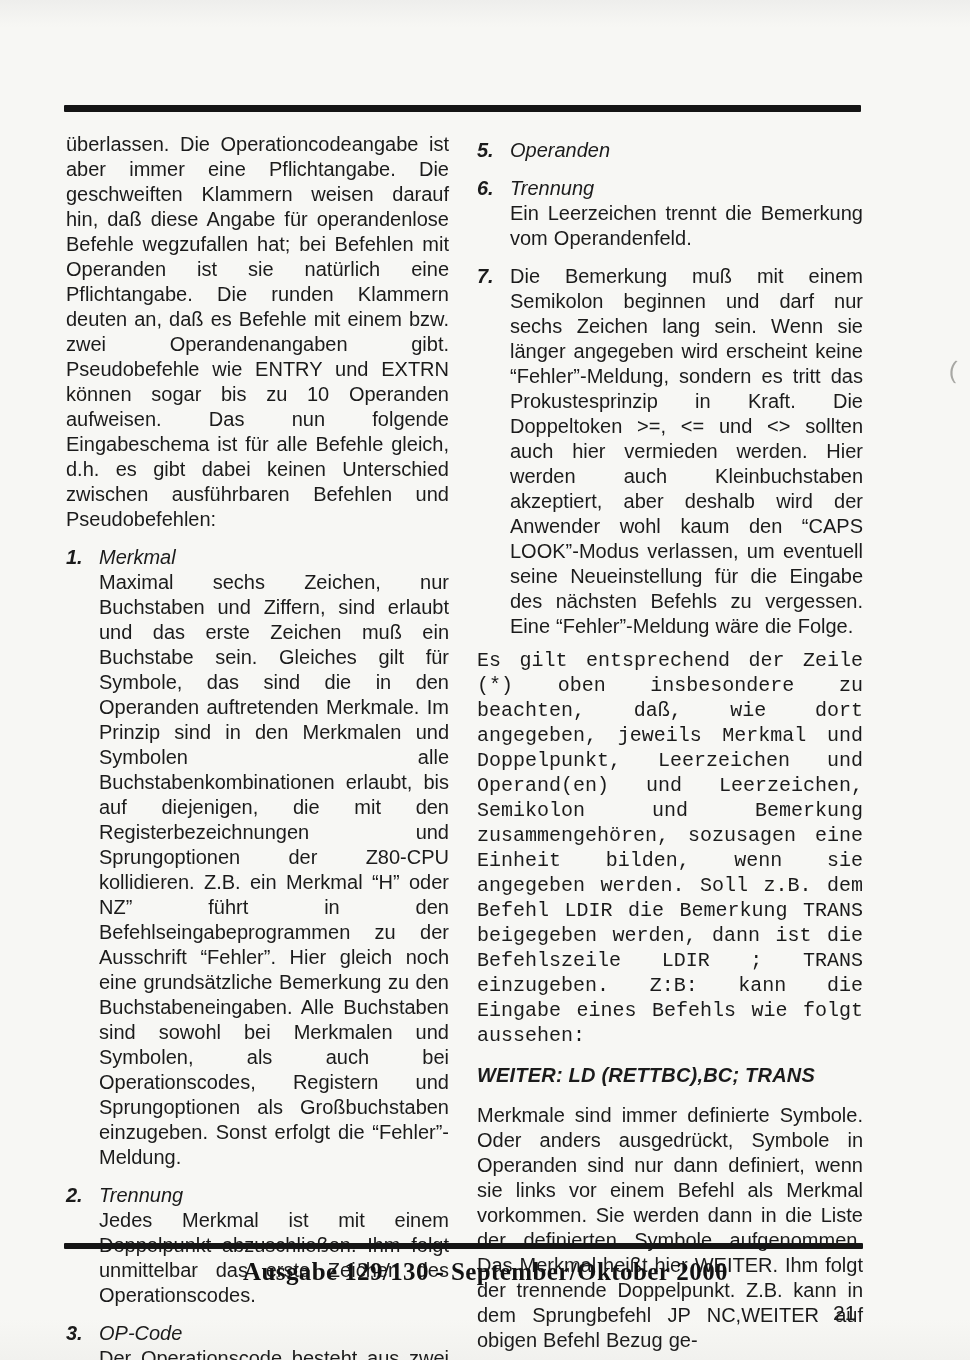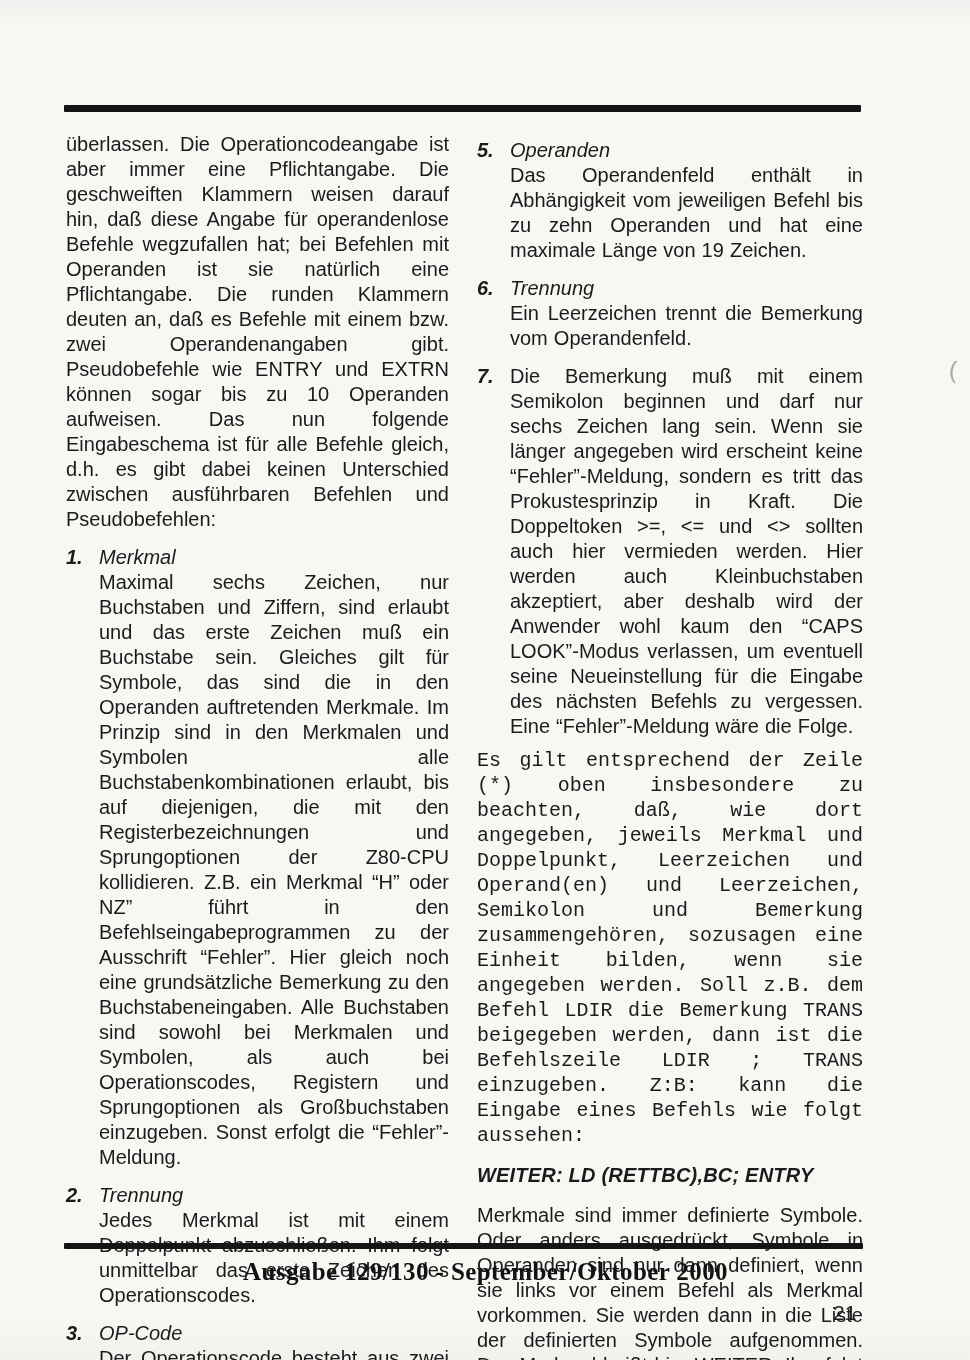--- a/index.html
+++ b/index.html
@@ -133,42 +133,41 @@
       </div>
     </div>
 
   </div>
 
   <div class="col col-right">
     <div class="item" style="margin-top:0">
       <span class="item-num">5.</span>
       <div class="item-content">
         <div class="item-title">Operanden</div>
-        <p class="para">Das Operandenfeld enthält in Abhängigkeit vom jeweiligen Befehl bis zu zehn Operanden und hat eine maximale Länge von 19 Zeichen.</p>
       </div>
     </div>
 
     <div class="item">
       <span class="item-num">6.</span>
       <div class="item-content">
         <div class="item-title">Trennung</div>
         <p class="para">Ein Leerzeichen trennt die Bemerkung vom Operandenfeld.</p>
       </div>
     </div>
 
     <div class="item">
       <span class="item-num">7.</span>
       <div class="item-content">
         <p class="para">Die Bemerkung muß mit einem Semikolon beginnen und darf nur sechs Zeichen lang sein. Wenn sie länger angegeben wird erscheint keine “Fehler”-Meldung, sondern es tritt das Prokustesprinzip in Kraft. Die Doppeltoken &gt;=, &lt;= und &lt;&gt; sollten auch hier vermieden werden. Hier werden auch Kleinbuchstaben akzeptiert, aber deshalb wird der Anwender wohl kaum den “CAPS LOOK”-Modus verlassen, um eventuell seine Neueinstellung für die Eingabe des nächsten Befehls zu vergessen. Eine “Fehler”-Meldung wäre die Folge.</p>
       </div>
     </div>
 
     <p class="para mt-para">Es gilt entsprechend der Zeile (*) oben insbesondere zu beachten, daß, wie dort angegeben, jeweils Merkmal und Doppelpunkt, Leerzeichen und Operand(en) und Leerzeichen, Semikolon und Bemerkung zusammengehören, sozusagen eine Einheit bilden, wenn sie angegeben werden. Soll z.B. dem Befehl LDIR die Bemerkung TRANS beigegeben werden, dann ist die Befehlszeile LDIR ; TRANS einzugeben. Z:B: kann die Eingabe eines Befehls wie folgt aussehen:</p>
 
-    <div class="code-line">WEITER: LD (RETTBC),BC; ENTRY</div>
+    <div class="code-line">WEITER: LD (RETTBC),BC; TRANS</div>
 
     <p class="para">Merkmale sind immer definierte Symbole. Oder anders ausgedrückt, Symbole in Operanden sind nur dann definiert, wenn sie links vor einem Befehl als Merkmal vorkommen. Sie werden dann in die Liste der definierten Symbole aufgenommen. Das Merkmal heißt hier WEITER. Ihm folgt der trennende Doppelpunkt. Z.B. kann in dem Sprungbefehl JP NC,WEITER auf obigen Befehl Bezug ge-</p>
   </div>
 
   <div class="rule rule-bottom"></div>
 
   <div class="footer-issue">Ausgabe 129/130 - September/Oktober 2000</div>
   <div class="footer-page">21</div>
 
   <div class="scan-artifact">(</div>

